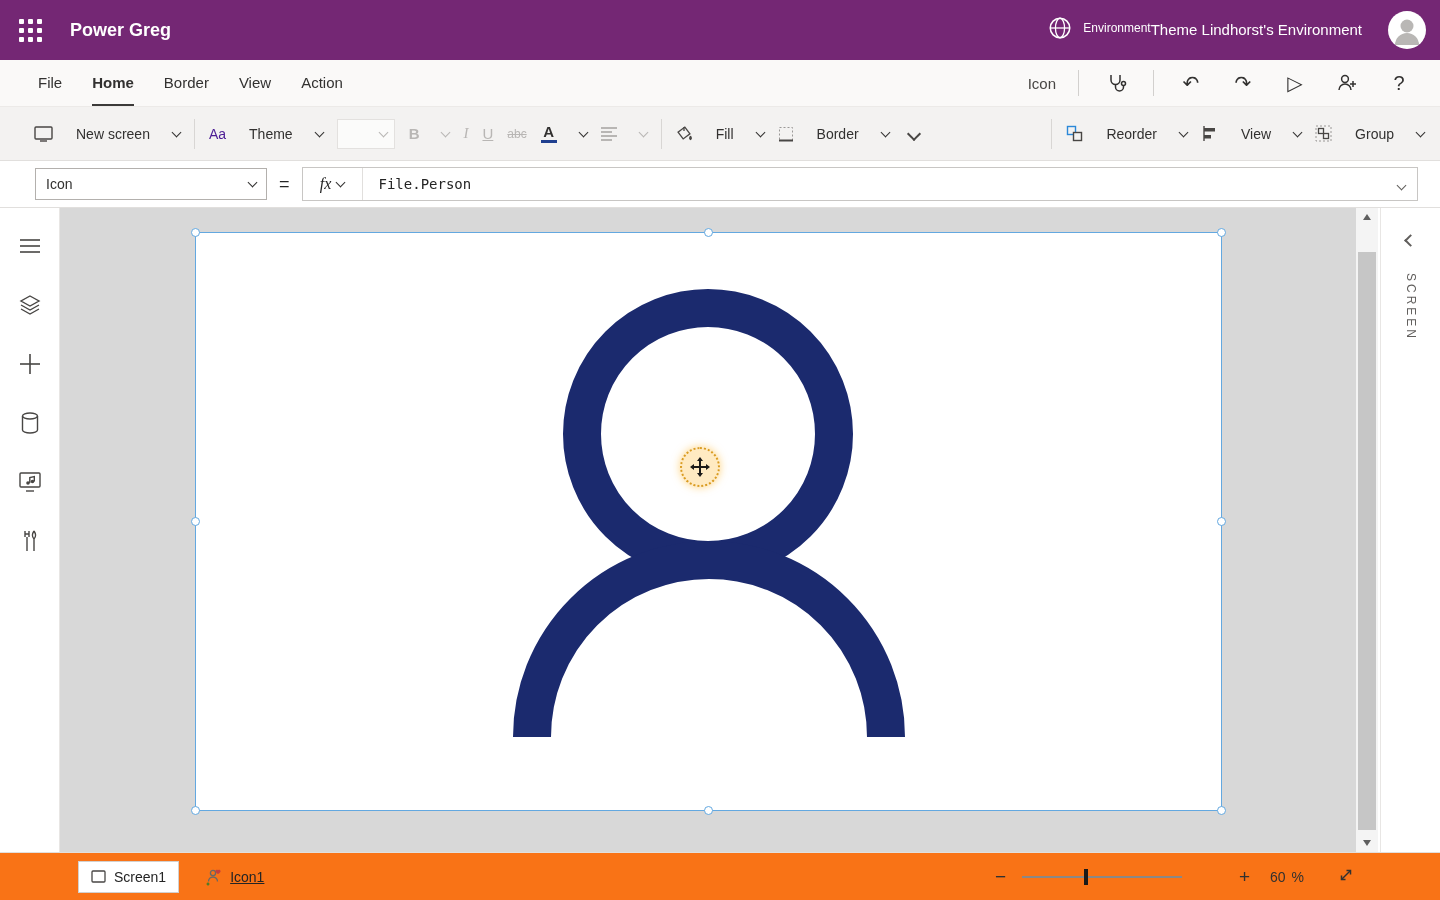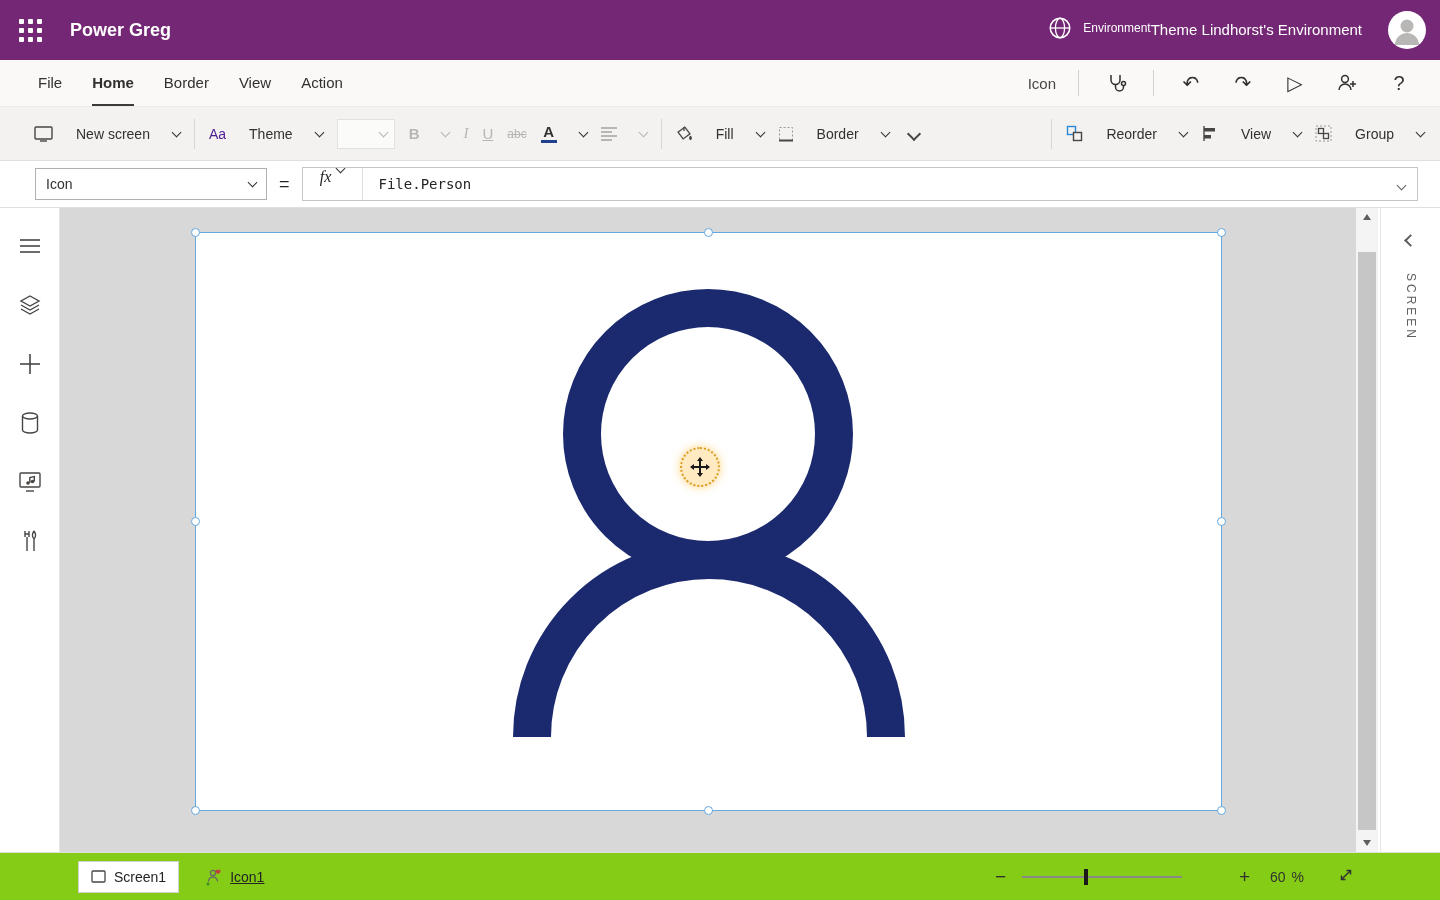--- a/index.html
+++ b/index.html
@@ -55,21 +55,21 @@
   .align-glyph{display:flex;flex-direction:column;gap:2px;}
   .align-glyph span{height:2px;background:currentColor;display:block;}
   .more-chev{width:10px;height:10px;border-right:2px solid #484644;border-bottom:2px solid #484644;transform:rotate(45deg);margin:0 6px;cursor:pointer;}
   .rb svg{display:block;}
 
   
   .formula-bar{position:absolute;left:0;top:161px;width:1440px;height:47px;background:#fff;border-bottom:1px solid #e1dfdd;display:flex;align-items:center;padding-left:35px;}
   .prop-dd{width:232px;height:32px;border:1px solid #b3b0ad;display:flex;align-items:center;justify-content:space-between;padding:0 10px;font-size:14px;color:#323130;background:#fff;cursor:pointer;}
   .equals{font-size:18px;margin:0 12px;color:#242424;}
   .formula-input{flex:1;height:34px;margin-right:22px;border:1px solid #c8c6c4;display:flex;align-items:center;background:#fff;}
-  .fx-btn{width:60px;height:100%;border-right:1px solid #e1dfdd;display:flex;justify-content:center;gap:6px;cursor:pointer;}
+  .fx-btn{width:60px;height:100%;border-right:1px solid #e1dfdd;display:flex;align-items:center;justify-content:center;gap:6px;cursor:pointer;}
   .fx-btn .fx{font-family:"Liberation Serif",serif;font-style:italic;font-size:16px;color:#242424;}
   .formula-text{font-family:"DejaVu Sans Mono",monospace;font-size:14px;color:#242424;padding-left:16px;flex:1;}
   .formula-expand{padding-right:12px;color:#605e5c;cursor:pointer;}
 
   
   .left-rail{position:absolute;left:0;top:208px;width:60px;height:644px;background:#fff;border-right:1px solid #e8e6e4;display:flex;flex-direction:column;align-items:center;padding-top:16px;}
   .rail-item{width:44px;height:44px;margin-bottom:15px;display:flex;align-items:center;justify-content:center;color:#484644;cursor:pointer;}
   .rail-item svg{display:block;}
 
   
@@ -88,21 +88,21 @@
   .tri-up{width:0;height:0;border-left:4px solid transparent;border-right:4px solid transparent;border-bottom:6px solid #5f5f5f;}
   .tri-down{width:0;height:0;border-left:4px solid transparent;border-right:4px solid transparent;border-top:6px solid #5f5f5f;}
   .sb-thumb{position:absolute;left:2px;top:44px;width:18px;height:578px;background:#c6c6c6;cursor:pointer;}
 
   
   .right-strip{position:absolute;left:1380px;top:208px;width:60px;height:644px;background:#fff;border-left:1px solid #e8e6e4;display:flex;flex-direction:column;align-items:center;padding-top:28px;}
   .strip-chev{width:9px;height:9px;border-left:2px solid #605e5c;border-bottom:2px solid #605e5c;transform:rotate(45deg);cursor:pointer;margin-bottom:28px;}
   .strip-label{writing-mode:vertical-rl;font-size:12px;letter-spacing:3px;color:#605e5c;}
 
   
-  .status-bar{position:absolute;left:0;top:852px;width:1440px;height:48px;background:#84cc16;border-top:1px solid #e1dfdd;display:flex;align-items:center;}
+  .status-bar{position:absolute;left:0;top:852px;width:1440px;height:48px;background:#f97316;border-top:1px solid #e1dfdd;display:flex;align-items:center;}
   .screen-tab{margin-left:78px;height:32px;display:flex;align-items:center;gap:8px;padding:0 12px;border:1px solid #d2d0ce;background:#fff;font-size:14px;color:#242424;cursor:pointer;}
   .icon-tab{margin-left:26px;height:32px;display:flex;align-items:center;gap:7px;font-size:14px;color:#242424;cursor:pointer;text-decoration:underline;}
   .zoom-area{position:absolute;right:0;top:0;height:48px;display:flex;align-items:center;}
   .zoom-minus{position:absolute;right:434px;font-size:19px;color:#323130;cursor:pointer;}
   .zoom-track{position:absolute;right:258px;width:160px;height:2px;background:#8a8886;cursor:pointer;}
   .zoom-handle{position:absolute;left:62px;top:-7px;width:4px;height:16px;background:#1b1a19;cursor:pointer;}
   .zoom-plus{position:absolute;right:190px;font-size:19px;color:#323130;cursor:pointer;}
   .zoom-pct{position:absolute;right:136px;font-size:14px;color:#323130;display:flex;gap:6px;}
   .expand-btn{position:absolute;right:86px;cursor:pointer;color:#323130;}
 </style>

